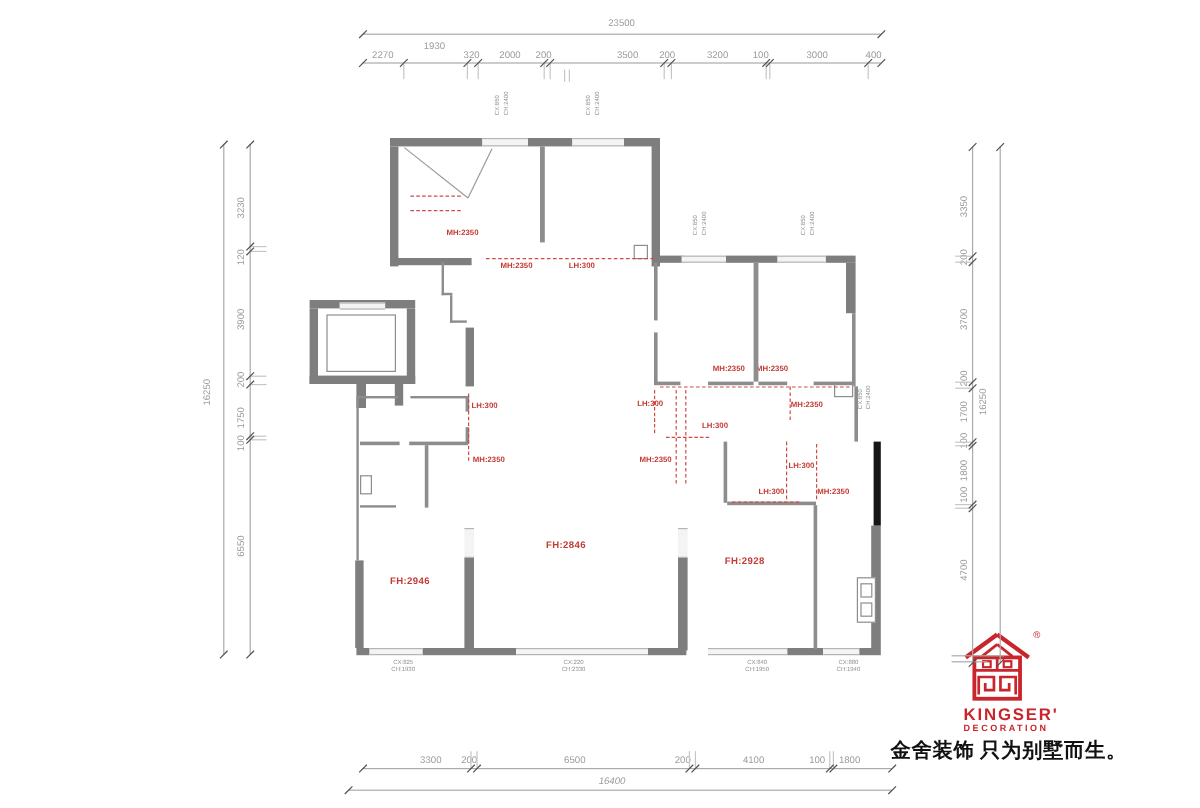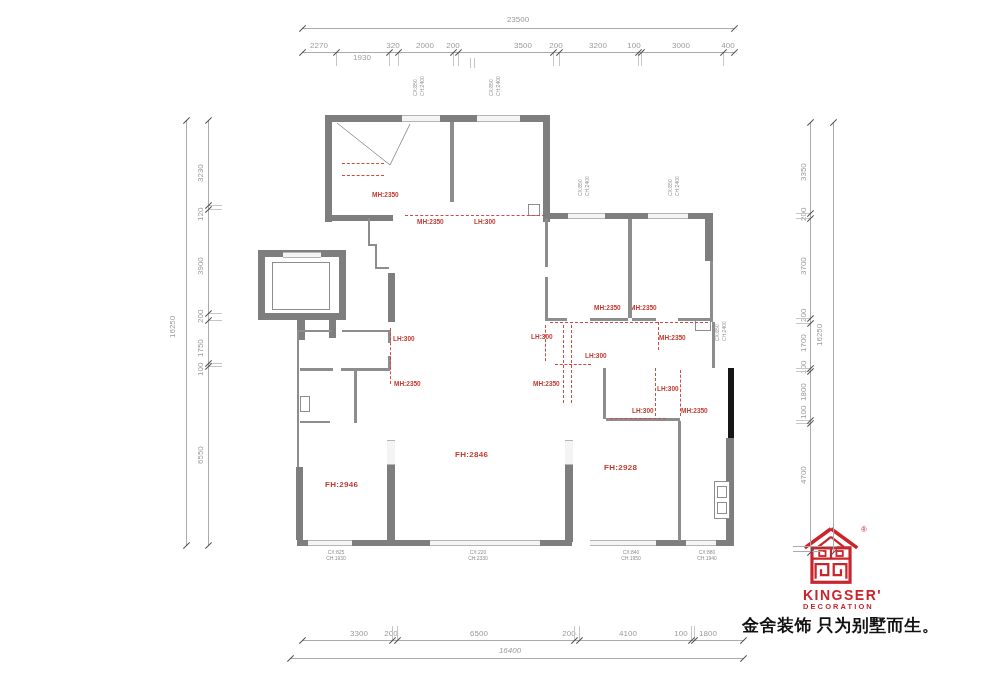--- a/index.html
+++ b/index.html
@@ -34,21 +34,21 @@
           font-family:"Liberation Serif",serif;white-space:nowrap;letter-spacing:.5px;}
 </style>
 </head>
 <body>
 
 <div id="canvas">
 
   <div>
     <span class="dim" style="left:518px;top:15px;">23500</span>
     <span class="dim" style="left:319px;top:41px;">2270</span>
-    <span class="dim" style="left:362px;top:53px;">1930</span>
+    <span class="dim" style="left:362px;top:34px;">1930</span>
     <span class="dim" style="left:393px;top:41px;">320</span>
     <span class="dim" style="left:425px;top:41px;">2000</span>
     <span class="dim" style="left:453px;top:41px;">200</span>
     <span class="dim" style="left:505px;top:41px;padding-left:36px;">3500</span>
     <span class="dim" style="left:556px;top:41px;">200</span>
     <span class="dim" style="left:598px;top:41px;">3200</span>
     <span class="dim" style="left:634px;top:41px;">100</span>
     <span class="dim" style="left:681px;top:41px;">3000</span>
     <span class="dim" style="left:728px;top:41px;">400</span>
   </div>

